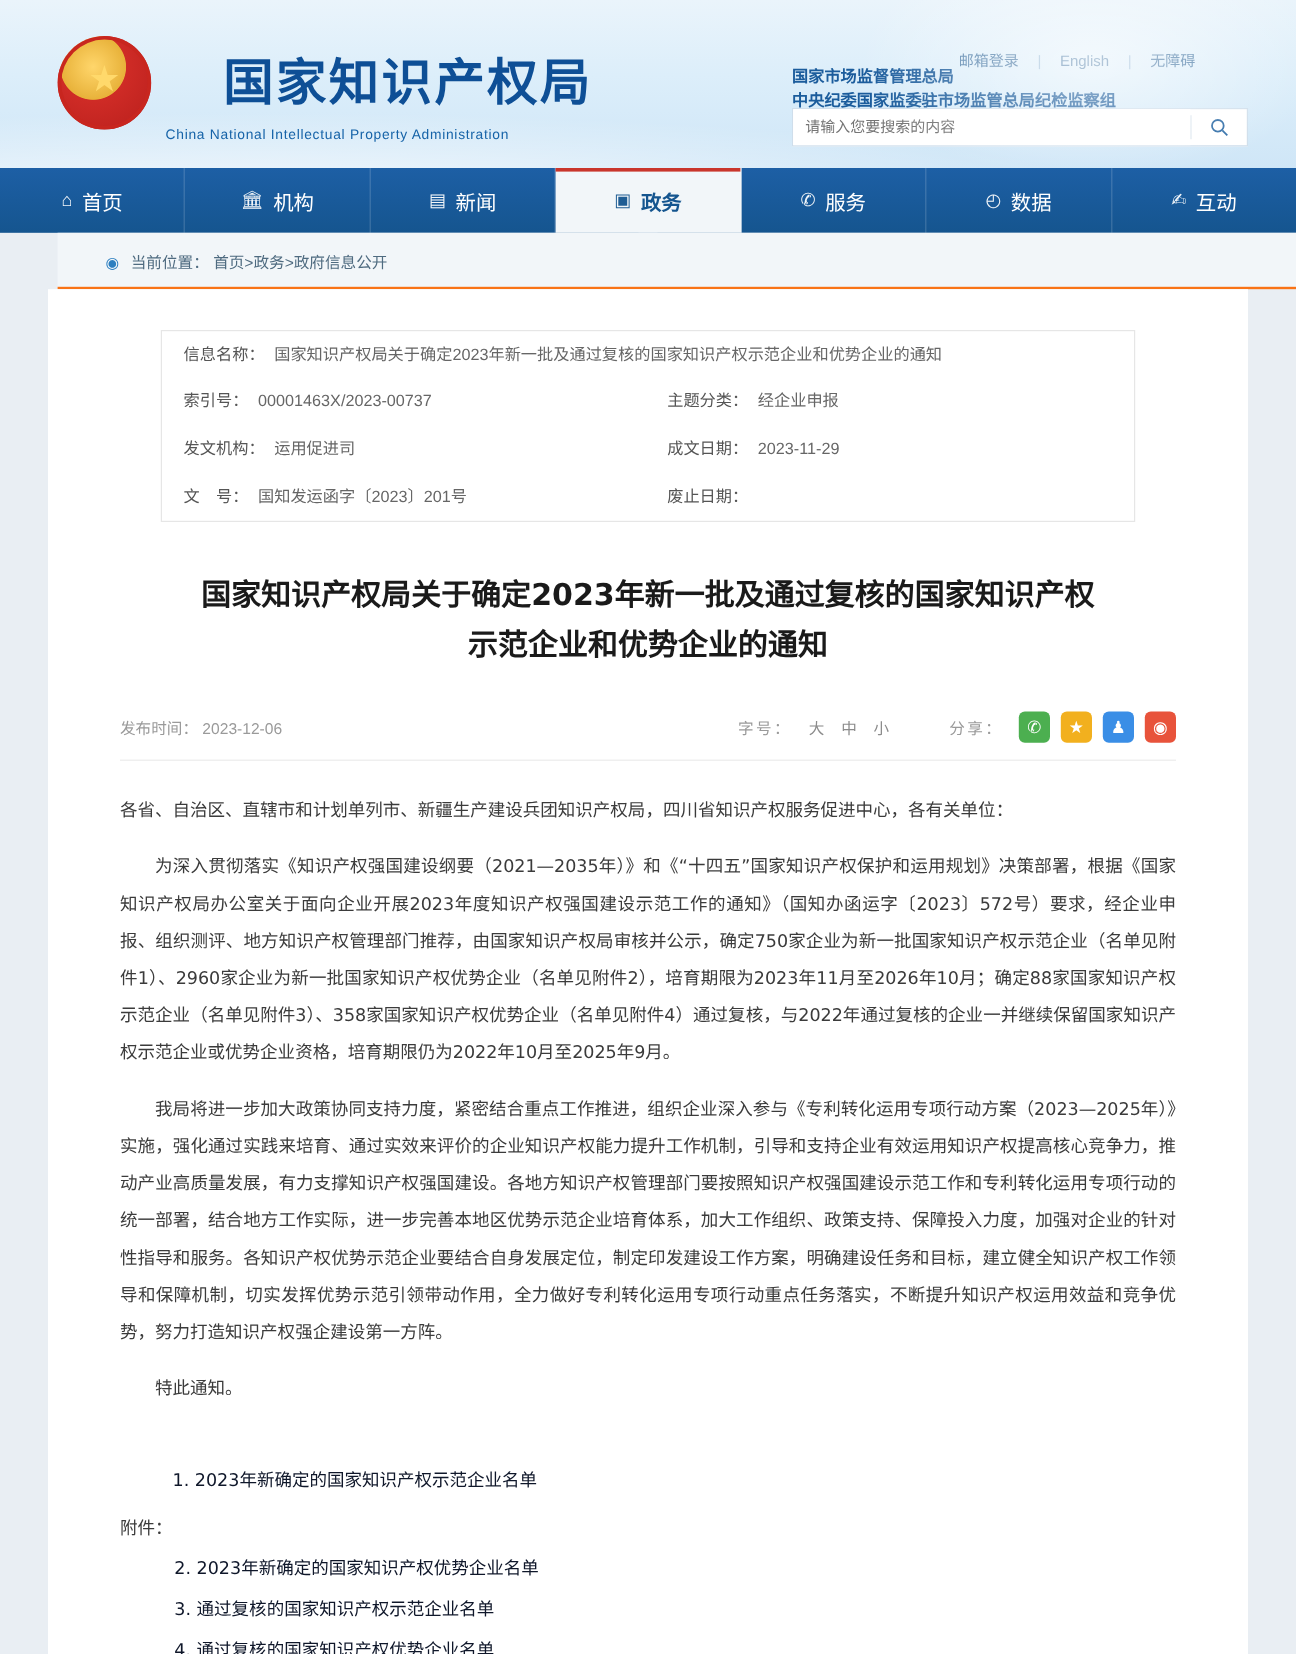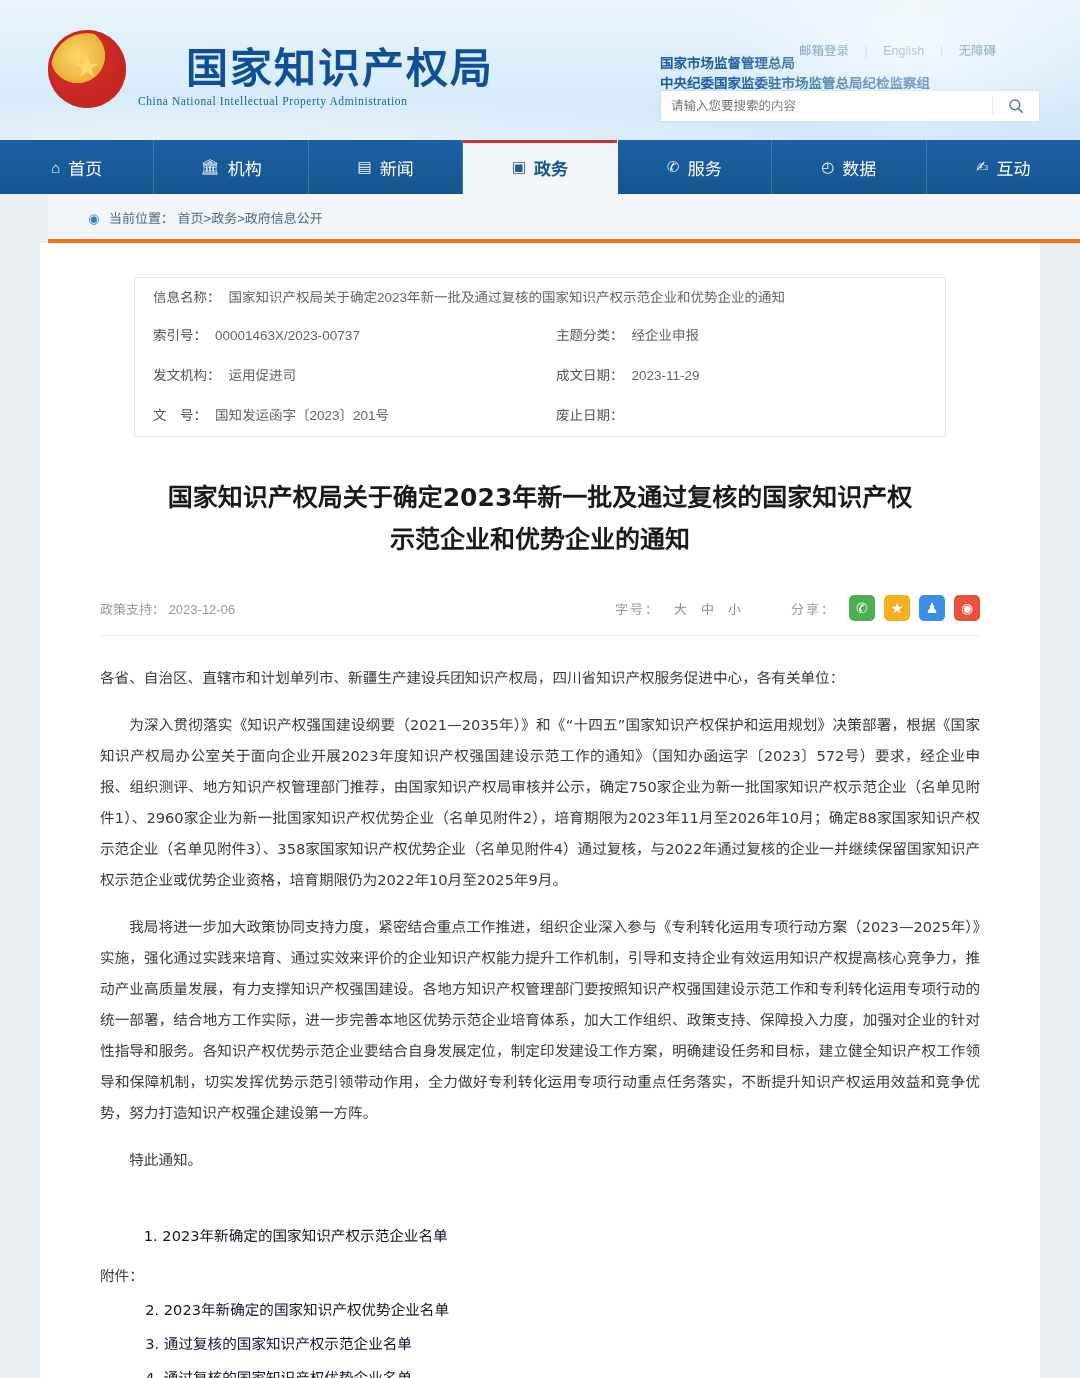--- a/index.html
+++ b/index.html
@@ -52,25 +52,24 @@
   }
   .logo-cn {
     font-size: 42px;
     letter-spacing: 2px;
     font-weight: bold;
     color: #0e4f96;
     font-family: "DejaVu Sans", "Liberation Sans", sans-serif;
     margin-left: 48px;
   }
   .logo-en {
-    margin-top: 0;
+    margin-top: 12px;
     font-size: 11.5px;
     letter-spacing: .6px;
     color: #1663a8;
-    font-family: Liberation Serif, serif;
   }
   .top-links {
     position: absolute;
     right: 72px; top: 40px;
     font-size: 12.5px;
     color: #4a7aa6;
   }
   .top-links span { padding: 0 12px; }
   .top-links .sep { color: #9dbdd8; padding: 0; }
   .org-lines {
@@ -141,21 +140,21 @@
     position: absolute; left: 50%; bottom: -8px;
     transform: translateX(-50%);
     border-left: 8px solid transparent;
     border-right: 8px solid transparent;
     border-top: 8px solid #f2f6f9;
   }
 
   
   .crumb-wrap {
     background: #f2f6f9;
-    border-bottom: 4px solid #f97316;
+    border-bottom: 2px solid #f97316;
     margin-left: 48px;
   }
   .crumb {
     width: 1000px;
     margin: 0 auto;
     padding: 14px 0 12px 24px;
     font-size: 13px;
     color: #4f6b80;
   }
   .crumb .pin { color: #2d7fc0; margin-right: 6px; }
@@ -368,21 +367,21 @@
         <span class="info-label">废止日期：</span>
         <span class="info-value"></span>
       </div>
     </div>
   </div>
 
   <h1 class="doc-title">国家知识产权局关于确定2023年新一批及通过复核的国家知识产权示范企业和优势企业的通知</h1>
 
   <div class="meta-row">
     <div class="meta-pub">
-      <span>政策支持：</span>
+      <span>发布时间：</span>
       <span>2023-12-06</span>
     </div>
     <div class="fontsize-box">
       <span class="lbl">字号：</span>
       <span class="opt">大</span>
       <span class="opt">中</span>
       <span class="opt">小</span>
     </div>
     <div class="share-box">
       <span class="lbl">分享：</span>

